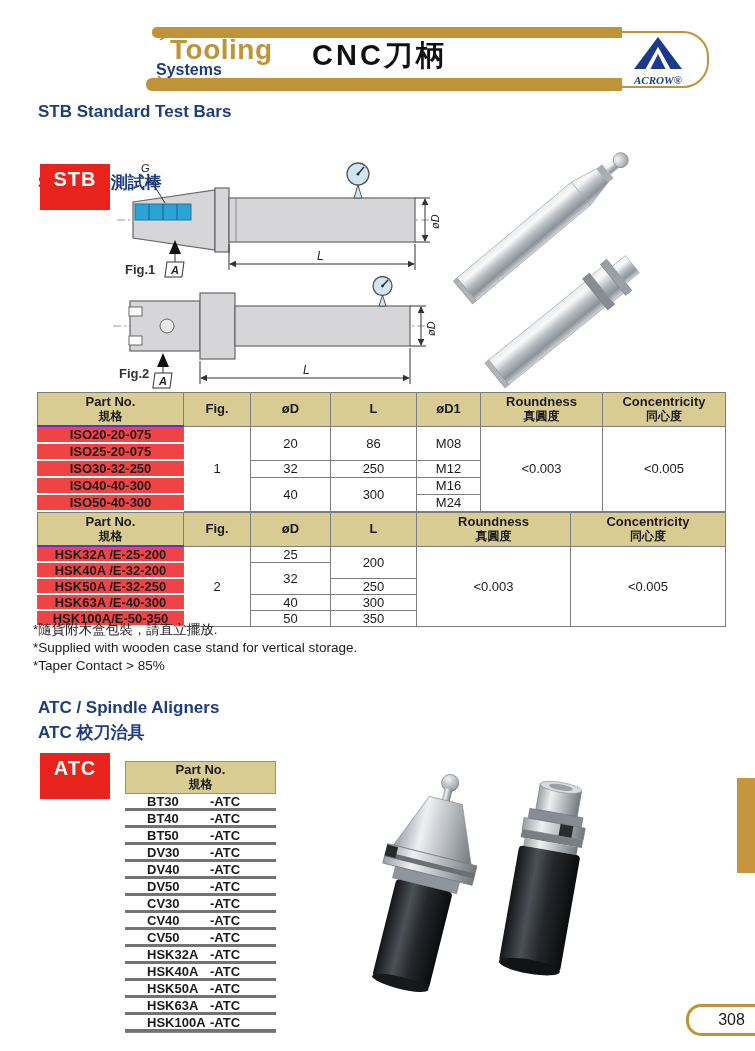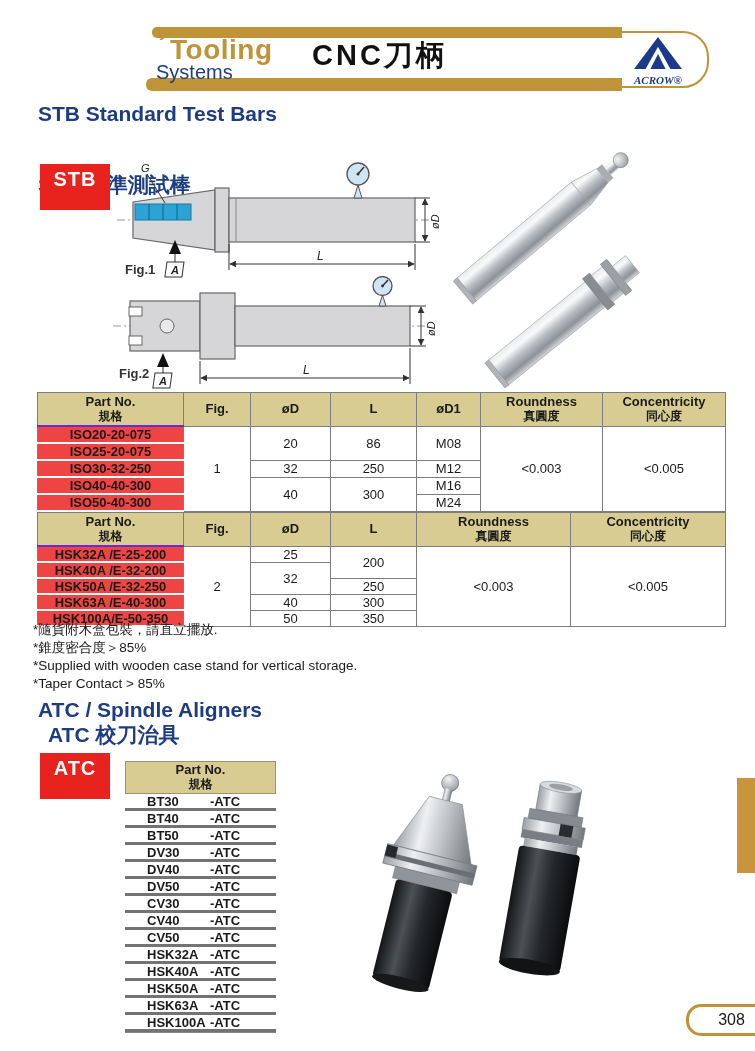--- a/index.html
+++ b/index.html
@@ -3,27 +3,27 @@
 <meta charset="utf-8">
 <style>
   html,body{margin:0;padding:0;background:#e8e8e8;}
   #page{position:relative;width:755px;height:1051px;background:#ffffff;overflow:hidden;
         font-family:"Liberation Sans",sans-serif;color:#1a1a1a;}
   .abs{position:absolute;}
   
   .gold{background:#bf9338;}
   .capsule{border:2px solid #bf9338;border-radius:26px;background:#fff;}
   .brand-top{font-weight:bold;font-size:28px;color:#bf9338;letter-spacing:.5px;line-height:1;}
-  .brand-bottom{font-weight:normal;font-size:20px;color:#1e3c80;line-height:1;}
+  .brand-bottom{font-weight:bold;font-size:16px;color:#1e3c80;line-height:1;}
   .page-title{font-weight:bold;font-size:29px;color:#111;letter-spacing:3px;line-height:1;text-align:center;}
   .logo-wrap{width:76px;text-align:center;}
   .logo-text{font-family:"Liberation Serif",serif;font-style:italic;font-weight:bold;
              font-size:11px;color:#1b3a8c;margin-top:1px;}
   
-  .h-navy{font-weight:bold;font-size:21px;color:#1e3c80;line-height:1;white-space:nowrap;}
+  .h-navy{font-weight:bold;font-size:17px;color:#1e3c80;line-height:1;white-space:nowrap;}
   .badge{width:70px;height:46px;background:#e8231e;color:#fff;font-weight:bold;font-size:20px;
          text-align:center;line-height:31px;letter-spacing:1px;}
   
   table.spec{border-collapse:collapse;table-layout:fixed;width:688px;border:1px solid #8d8460;}
   table.spec th{background:#d9cc92;border:1px solid #7d7d7d;font-size:13px;font-weight:bold;
                 padding:1px 0;line-height:1.15;height:30px;}
   table.spec th .zh{font-size:12px;}
   table.spec td{border:1px solid #7d7d7d;background:#fff;text-align:center;font-size:13px;
                 padding:0;line-height:1;}
   table.spec td.part{background:#ef4444;font-weight:bold;border-bottom:2px solid #ffffff;
@@ -303,27 +303,26 @@
       <tr>
         <td class="part">HSK100A/E-50-350</td>
         <td>50</td>
         <td>350</td>
       </tr>
     </tbody>
   </table>
 
   <div class="abs" style="left:33px;top:621px;">
     <div class="note">*隨貨附木盒包裝，請直立擺放.</div>
-    <div class="note">*錐度密合度＞85%</div>
     <div class="note">*Supplied with wooden case stand for vertical storage.</div>
     <div class="note">*Taper Contact &gt; 85%</div>
   </div>
 
   <div class="abs h-navy" style="left:38px;top:699px;">ATC / Spindle Aligners</div>
-  <div class="abs h-navy" style="left:48px;top:724px;">ATC 校刀治具</div>
+  <div class="abs h-navy" style="left:38px;top:724px;">ATC 校刀治具</div>
   <div class="abs badge" style="left:40px;top:753px;">ATC</div>
 
   <div class="abs atc-table" style="left:125px;top:761px;">
     <div class="atc-head">
       <div>Part No.</div>
       <div class="zh">規格</div>
     </div>
     <div class="atc-row">
         <span class="nm">BT30</span>
         <span class="sfx">-ATC</span>

